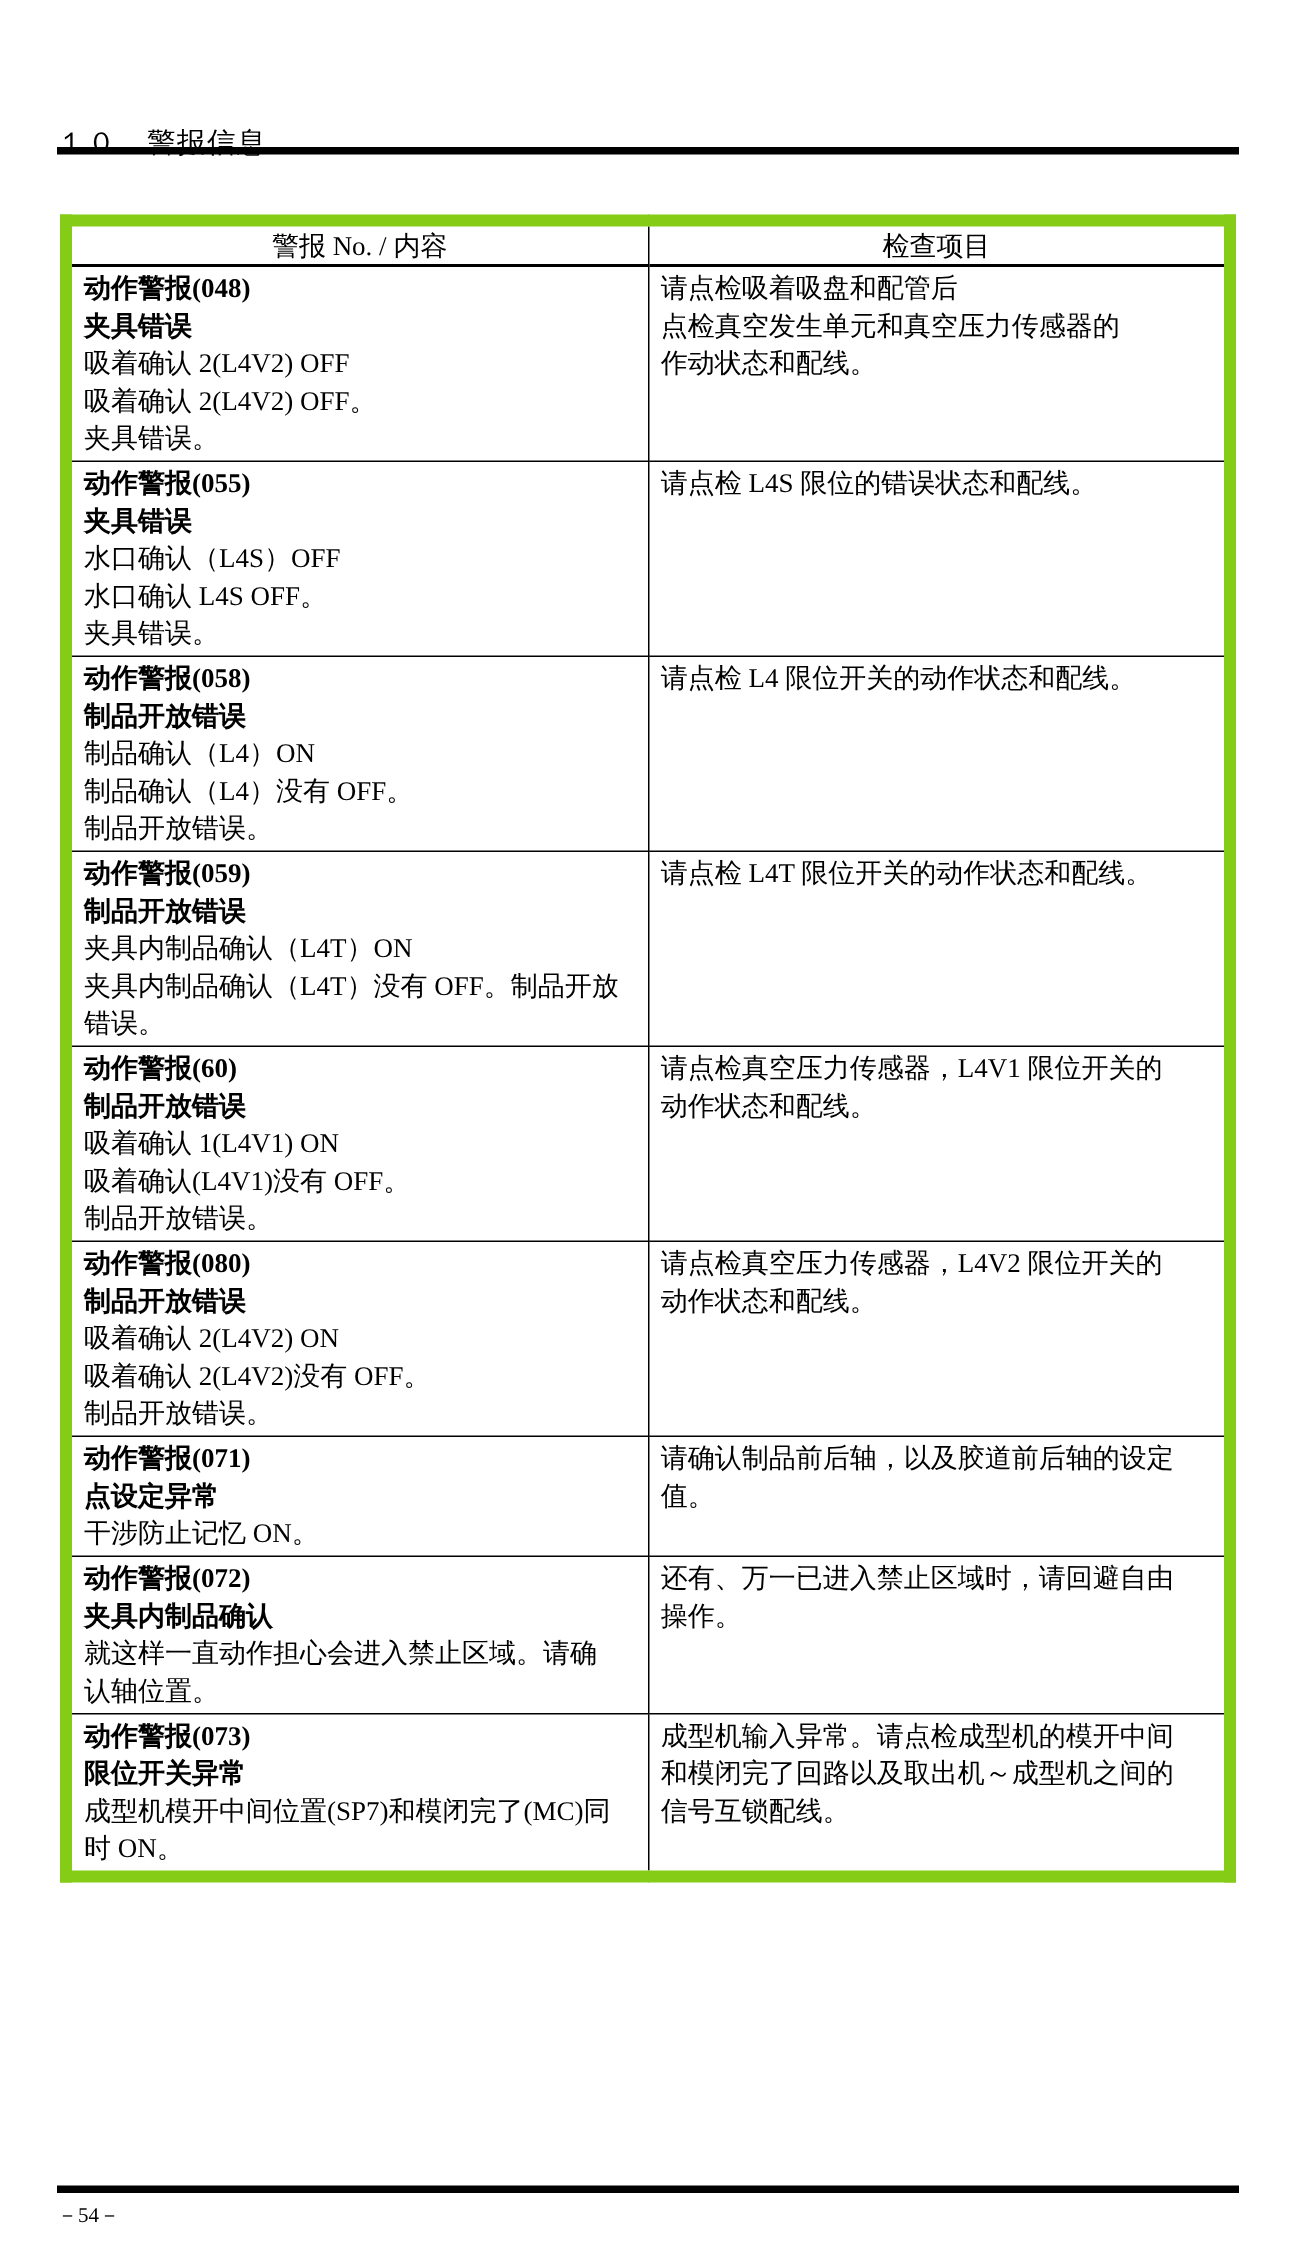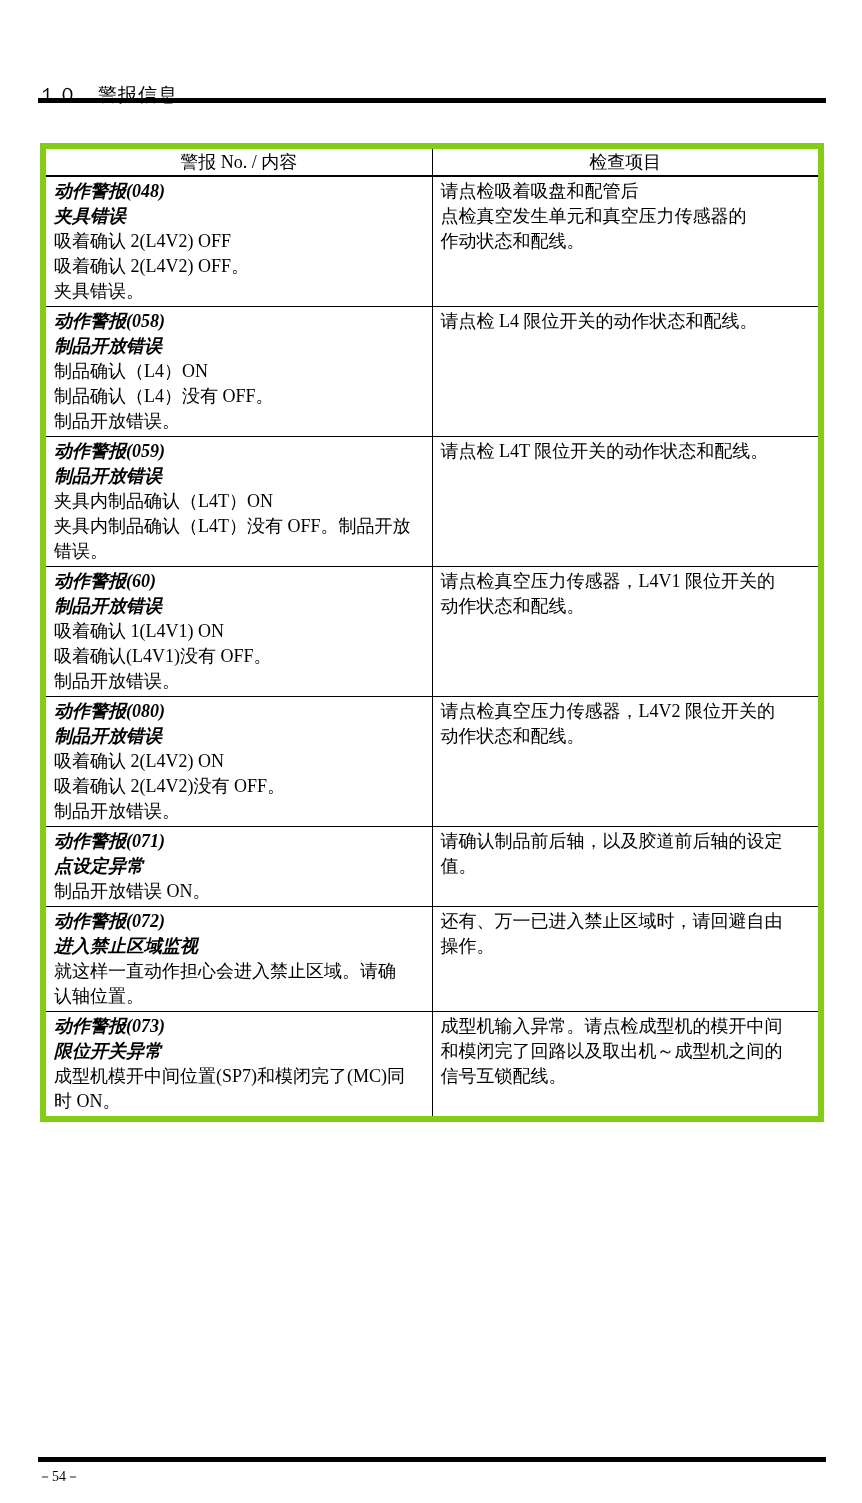--- a/index.html
+++ b/index.html
@@ -26,38 +26,38 @@
   table.alarm-table {
     position: absolute;
     left: 40px; top: 143px;
     width: 784px;
     border-collapse: collapse;
     table-layout: fixed;
   }
   table.alarm-table, table.alarm-table th, table.alarm-table td {
     border: 1px solid #000;
   }
-  table.alarm-table { border: 6px solid #84cc16; }
+  table.alarm-table { border: 8px solid #84cc16; }
   table.alarm-table th {
     border-bottom: 2px solid #000;
     height: 30px;
     font-weight: normal;
     font-size: 18px;
     text-align: center;
     vertical-align: middle;
   }
   table.alarm-table td {
     vertical-align: top;
     font-size: 18px;
     line-height: 25px;
     padding: 2px 6px 2px 8px;
   }
   td.col-left  { width: 391px; }
   td.col-right { width: 393px; }
-  .alarm-no, .alarm-name { font-weight: bold; font-style: italic; }
+  .alarm-no, .alarm-name { font-weight: bold; }
   .alarm-detail, .check-text { white-space: pre-line; }
   .footer-rule {
     position: absolute;
     left: 38px; top: 1457px;
     width: 788px; height: 5px;
     background: #000;
   }
   .page-number {
     position: absolute;
     left: 38px; top: 1468px;
@@ -89,20 +89,32 @@
 夹具错误。</div>
     </td>
     <td class="col-right">
       <div class="check-text">请点检吸着吸盘和配管后
 点检真空发生单元和真空压力传感器的
 作动状态和配线。</div>
     </td>
   </tr>
       <tr>
     <td class="col-left">
+      <div class="alarm-no">动作警报(055)</div>
+      <div class="alarm-name">夹具错误</div>
+      <div class="alarm-detail">水口确认（L4S）OFF
+水口确认 L4S OFF。
+夹具错误。</div>
+    </td>
+    <td class="col-right">
+      <div class="check-text">请点检 L4S 限位的错误状态和配线。</div>
+    </td>
+  </tr>
+      <tr>
+    <td class="col-left">
       <div class="alarm-no">动作警报(058)</div>
       <div class="alarm-name">制品开放错误</div>
       <div class="alarm-detail">制品确认（L4）ON
 制品确认（L4）没有 OFF。
 制品开放错误。</div>
     </td>
     <td class="col-right">
       <div class="check-text">请点检 L4 限位开关的动作状态和配线。</div>
     </td>
   </tr>
@@ -141,31 +153,31 @@
     </td>
     <td class="col-right">
       <div class="check-text">请点检真空压力传感器，L4V2 限位开关的
 动作状态和配线。</div>
     </td>
   </tr>
       <tr>
     <td class="col-left">
       <div class="alarm-no">动作警报(071)</div>
       <div class="alarm-name">点设定异常</div>
-      <div class="alarm-detail">制品开放错误 ON。</div>
+      <div class="alarm-detail">干涉防止记忆 ON。</div>
     </td>
     <td class="col-right">
       <div class="check-text">请确认制品前后轴，以及胶道前后轴的设定
 值。</div>
     </td>
   </tr>
       <tr>
     <td class="col-left">
       <div class="alarm-no">动作警报(072)</div>
-      <div class="alarm-name">进入禁止区域监视</div>
+      <div class="alarm-name">夹具内制品确认</div>
       <div class="alarm-detail">就这样一直动作担心会进入禁止区域。请确
 认轴位置。</div>
     </td>
     <td class="col-right">
       <div class="check-text">还有、万一已进入禁止区域时，请回避自由
 操作。</div>
     </td>
   </tr>
       <tr>
     <td class="col-left">

